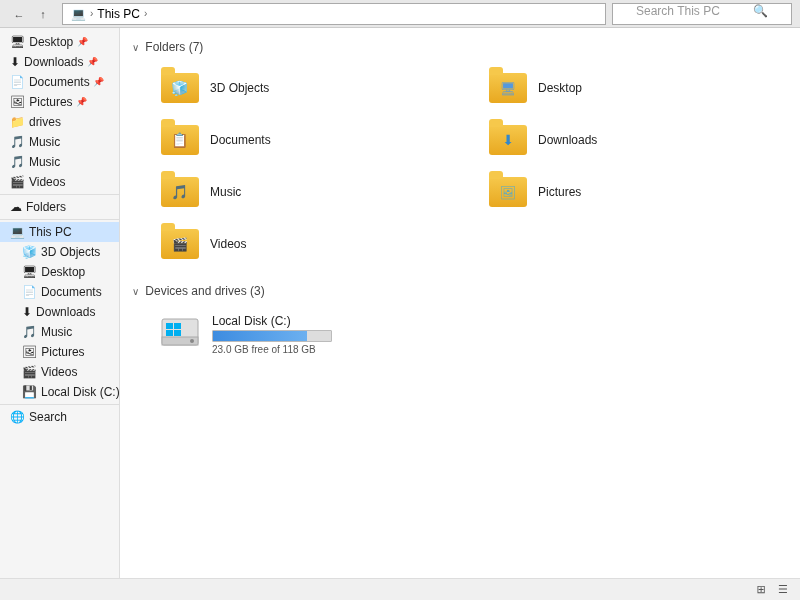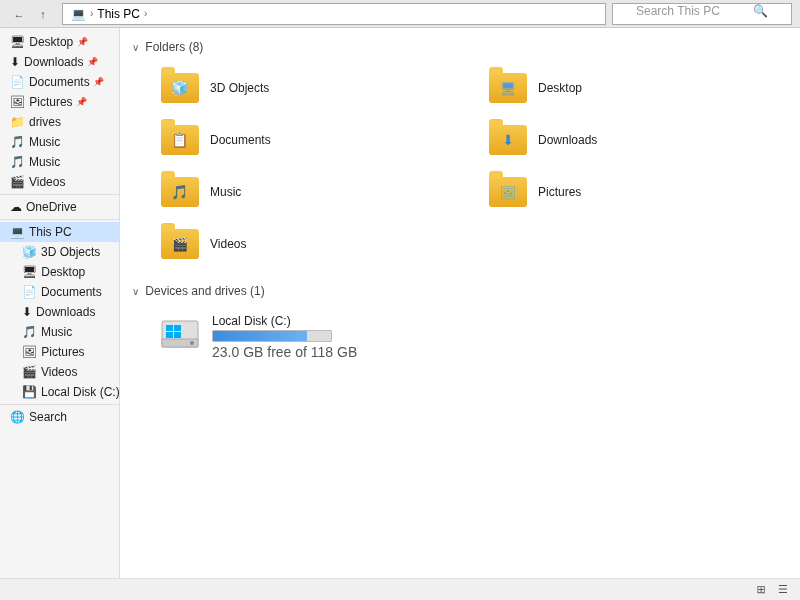--- a/index.html
+++ b/index.html
@@ -202,21 +202,21 @@
       height: 12px;
       background: #ddd;
       border: 1px solid #bbb;
       border-radius: 1px;
       overflow: hidden;
     }
     .drive-bar-fill {
       height: 100%;
       background: linear-gradient(to right, #3d8ce0, #6cb0f0);
     }
-    .drive-info { font-size: 14px; color: #555; }
+    .drive-info { font-size: 10px; color: #555; }
 
     
     .sidebar::-webkit-scrollbar,
     .content-pane::-webkit-scrollbar {
       width: 8px;
     }
     .sidebar::-webkit-scrollbar-track,
     .content-pane::-webkit-scrollbar-track {
       background: #f0f0f0;
     }
@@ -299,21 +299,21 @@
       <span>🎵</span>
       <span>Music</span>
     </div>
     <div class="sidebar-item">
       <span>🎬</span>
       <span>Videos</span>
     </div>
     <div class="sidebar-divider"></div>
     <div class="sidebar-item">
       <span>☁</span>
-      <span>OneDrive</span>
+      <span>Folders</span>
     </div>
     <div class="sidebar-divider"></div>
     <div class="sidebar-item active">
       <span>💻</span>
       <span>This PC</span>
     </div>
     <div class="sidebar-item" style="padding-left:22px;">
       <span>🧊</span>
       <span>3D Objects</span>
     </div>
@@ -349,21 +349,21 @@
     <div class="sidebar-item">
       <span>🌐</span>
       <span>Search</span>
     </div>
   </div>
 
   <div class="content-pane">
 
     <div class="section-header">
       <span class="chevron">∨</span>
-      <span>Folders (8)</span>
+      <span>Folders (7)</span>
     </div>
 
     <div class="folders-grid">
 
       <div class="folder-item">
         <div class="folder-icon-wrap">
           <div class="folder-base folder-3d">
             <span class="folder-overlay">🧊</span>
           </div>
         </div>
@@ -421,21 +421,21 @@
             <span class="folder-overlay">🎬</span>
           </div>
         </div>
         <span class="folder-label">Videos</span>
       </div>
 
     </div>
 
     <div class="section-header">
       <span class="chevron">∨</span>
-      <span>Devices and drives (1)</span>
+      <span>Devices and drives (3)</span>
     </div>
 
     <div class="devices-section">
       <div class="device-item">
         <div class="drive-icon">
 
           <svg width="40" height="36" viewBox="0 0 40 36">
 
             <rect x="2" y="2" width="36" height="26" rx="2" fill="#e0e0e0" stroke="#aaa" stroke-width="1"></rect>
             <rect x="2" y="20" width="36" height="8" rx="0 0 2 2" fill="#ccc" stroke="#aaa" stroke-width="1"></rect>

